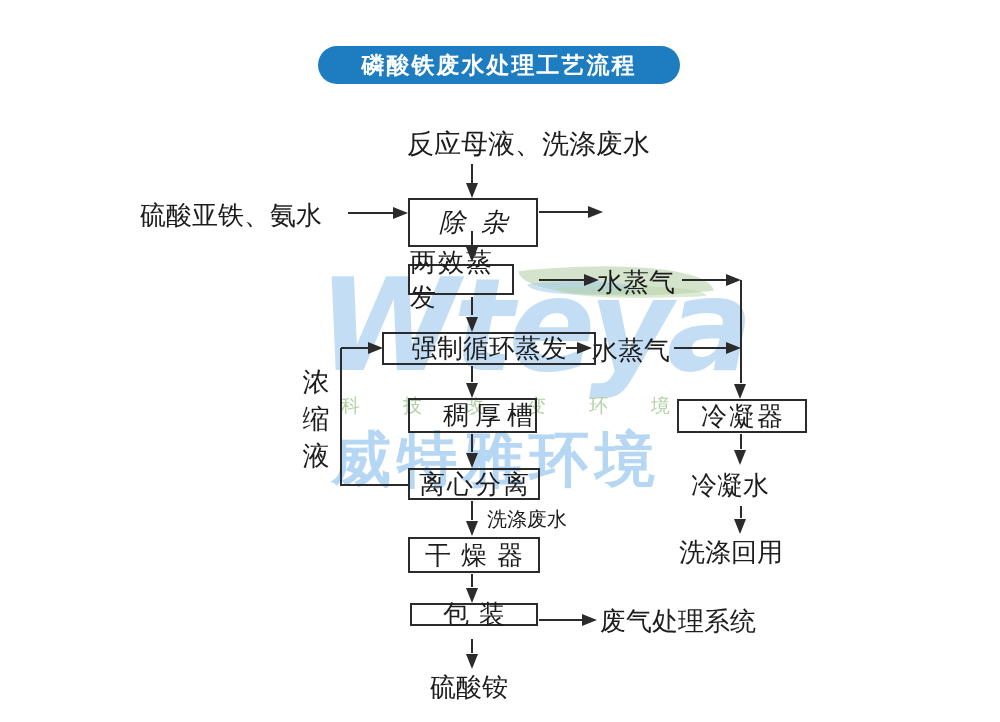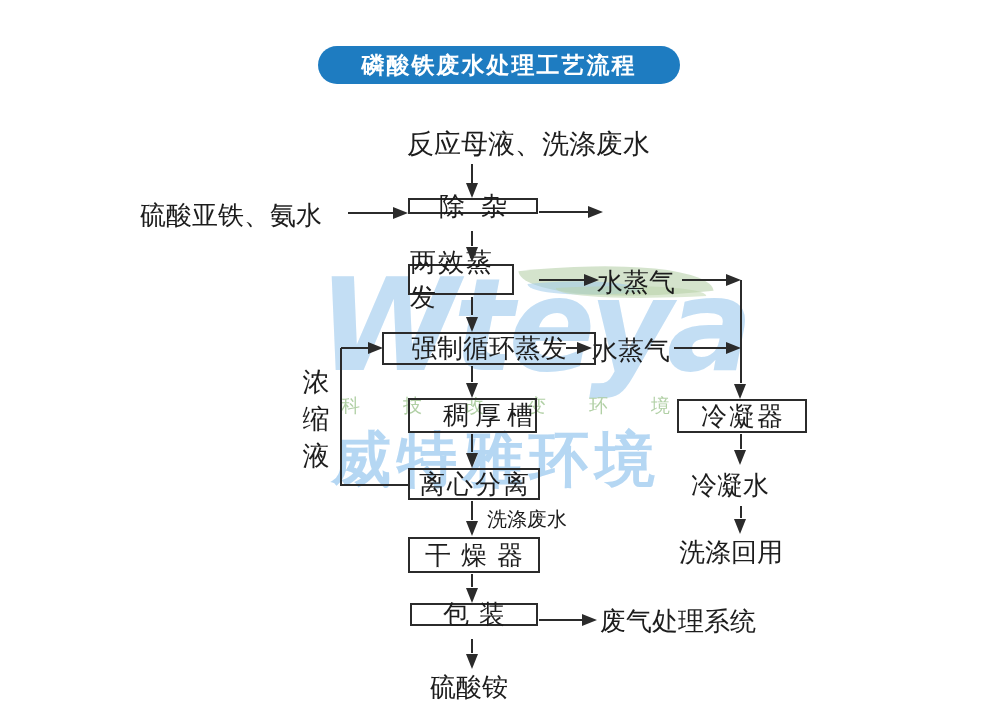--- a/index.html
+++ b/index.html
@@ -69,21 +69,21 @@
     <div class="lbl" style="left:140px;top:201px;">硫酸亚铁、氨水</div>
     <div class="lbl" style="left:597px;top:268px;">水蒸气</div>
     <div class="lbl" style="left:592px;top:336px;">水蒸气</div>
     <div class="vtext">浓缩液</div>
     <div class="lbl" style="left:487px;top:508px;font-size:20px;">洗涤废水</div>
     <div class="lbl" style="left:691px;top:471px;">冷凝水</div>
     <div class="lbl" style="left:679px;top:538px;">洗涤回用</div>
     <div class="lbl" style="left:600px;top:607px;">废气处理系统</div>
     <div class="lbl" style="left:430px;top:673px;">硫酸铵</div>
 
-    <div class="box" style="left:408px;top:198px;width:130px;height:16px;">
+    <div class="box" style="left:408px;top:198px;width:130px;height:49px;font-style:italic;">
       <span class="sp16">除杂</span>
     </div>
     <div class="box" style="left:408px;top:264px;width:106px;height:31px;">
       <span class="sp2">两效蒸发</span>
     </div>
     <div class="box" style="left:382px;top:332px;width:214px;height:33px;">
       <span>强制循环蒸发</span>
     </div>
     <div class="box" style="left:408px;top:398px;width:129px;height:35px;padding-left:31px;">
       <span class="sp6">稠厚槽</span>

